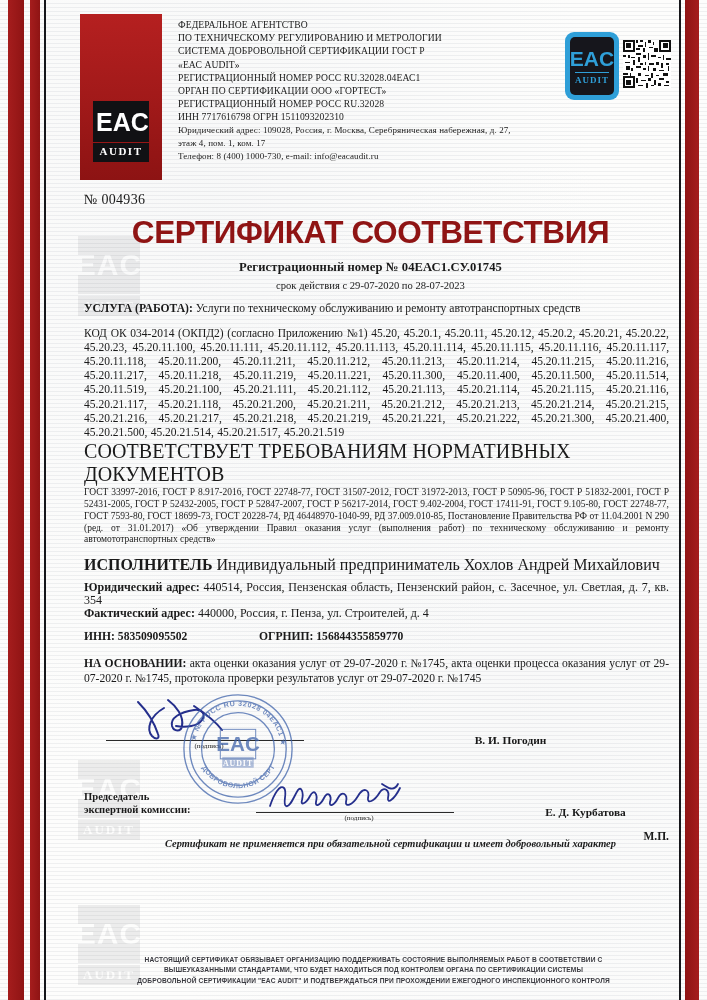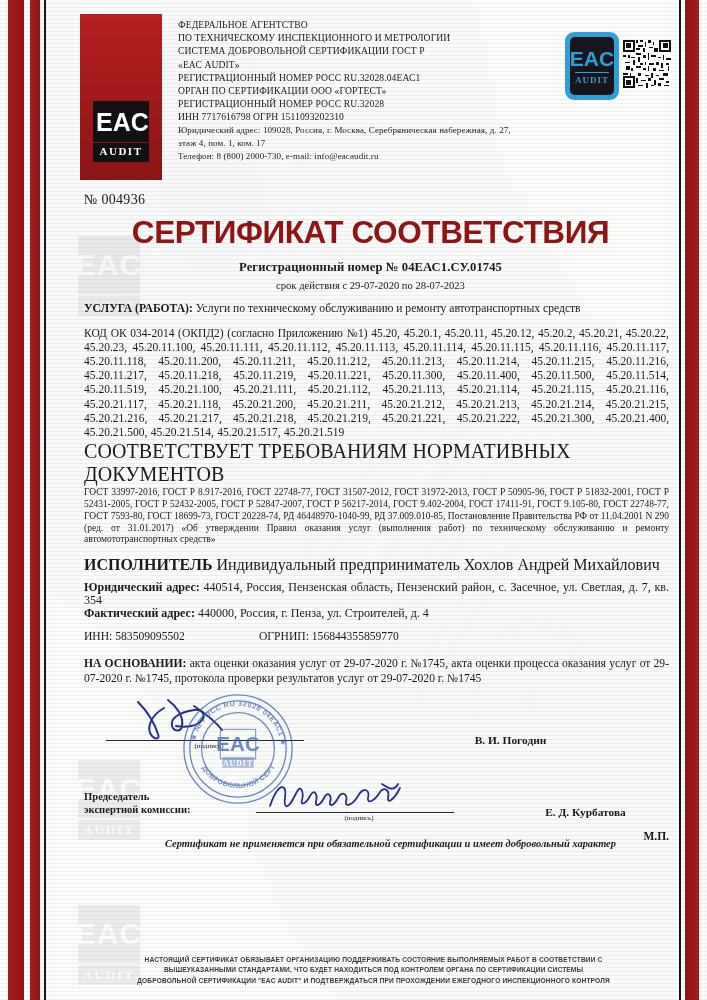--- a/index.html
+++ b/index.html
@@ -164,21 +164,21 @@
   .sect-head {
     font-size: 20px; letter-spacing: 0.1px; margin-top: 1px;
   }
   .stds {
     text-align: justify; font-size: 9.5px; line-height: 11.9px;
     margin-top: 1px;
   }
   .exec { font-size: 16px; line-height: 14px; margin-top: 12px; }
   .addr { font-size: 12px; line-height: 12.8px; text-align: justify; }
   .inn-row {
-    display: flex; font-weight: 400; font-size: 11.6px; margin-top: 10px;
+    display: flex; font-weight: 700; font-size: 11.6px; margin-top: 10px;
   }
   .inn-row .c1 { width: 175px; }
   .basis { font-size: 11.6px; line-height: 15.2px; margin-top: 13px; text-align: justify; }
 
   
   .sigs { margin-top: 26px; position: relative; }
   .sig-row { display: flex; align-items: flex-start; height: 58px; position: relative; }
   .sig-role {
     width: 150px; font-weight: 700; font-size: 10.6px; line-height: 13px;
     padding-top: 6px;
@@ -253,30 +253,30 @@
 
       <div class="logo-red">
         <div class="eac-box">
           <div class="eac-main">EAC</div>
           <div class="eac-sub">AUDIT</div>
         </div>
       </div>
 
       <div class="head-text">
         <div>ФЕДЕРАЛЬНОЕ АГЕНТСТВО</div>
-        <div>ПО ТЕХНИЧЕСКОМУ ИНСПЕКЦИОННОГО И МЕТРОЛОГИИ</div>
+        <div>ПО ТЕХНИЧЕСКОМУ РЕГУЛИРОВАНИЮ И МЕТРОЛОГИИ</div>
         <div>СИСТЕМА ДОБРОВОЛЬНОЙ СЕРТИФИКАЦИИ ГОСТ Р</div>
         <div>«ЕАС AUDIT»</div>
         <div>РЕГИСТРАЦИОННЫЙ НОМЕР РОСС RU.32028.04ЕАС1</div>
         <div>ОРГАН ПО СЕРТИФИКАЦИИ ООО «ГОРТЕСТ»</div>
         <div>РЕГИСТРАЦИОННЫЙ НОМЕР РОСС RU.32028</div>
         <div>ИНН 7717616798 ОГРН 1511093202310</div>
         <div class="small">Юридический адрес: 109028, Россия, г. Москва, Серебряническая набережная, д. 27,</div>
         <div class="small">этаж 4, пом. 1, ком. 17</div>
-        <div class="small">Телефон: 8 (800) 2000-730, e-mail: info@eacaudit.ru</div>
+        <div class="small">Телефон: 8 (400) 1000-730, e-mail: info@eacaudit.ru</div>
       </div>
 
       <div class="logo-blue-wrap">
         <div class="logo-blue">
           <div class="inner">
             <div class="b-main">EAC</div>
             <div class="b-line"></div>
             <div class="b-sub">AUDIT</div>
           </div>
         </div>

